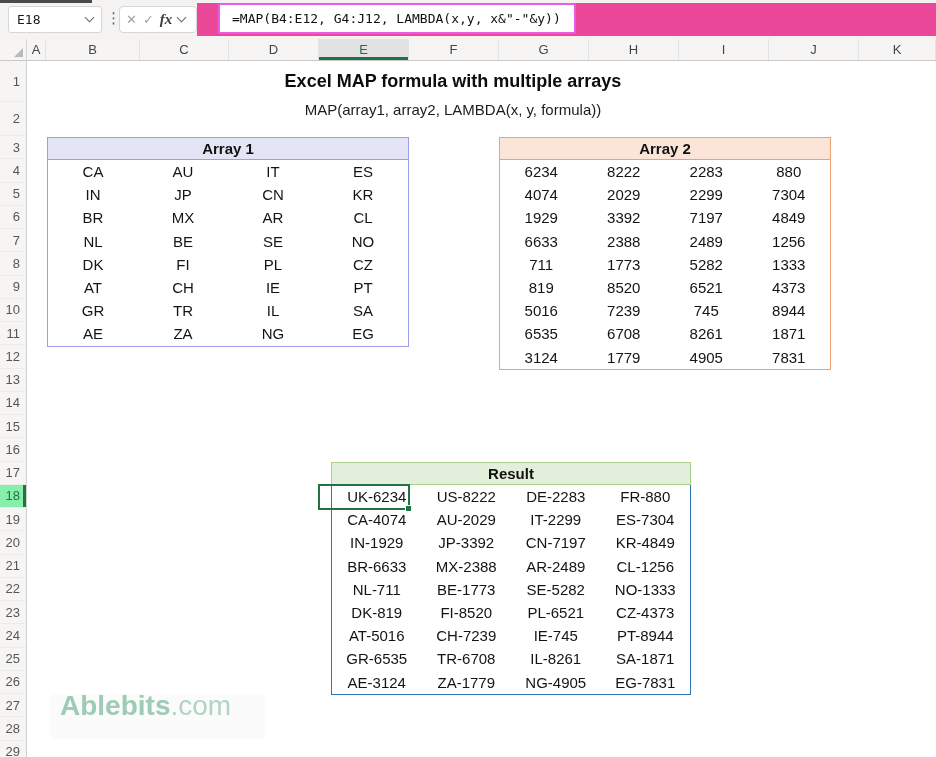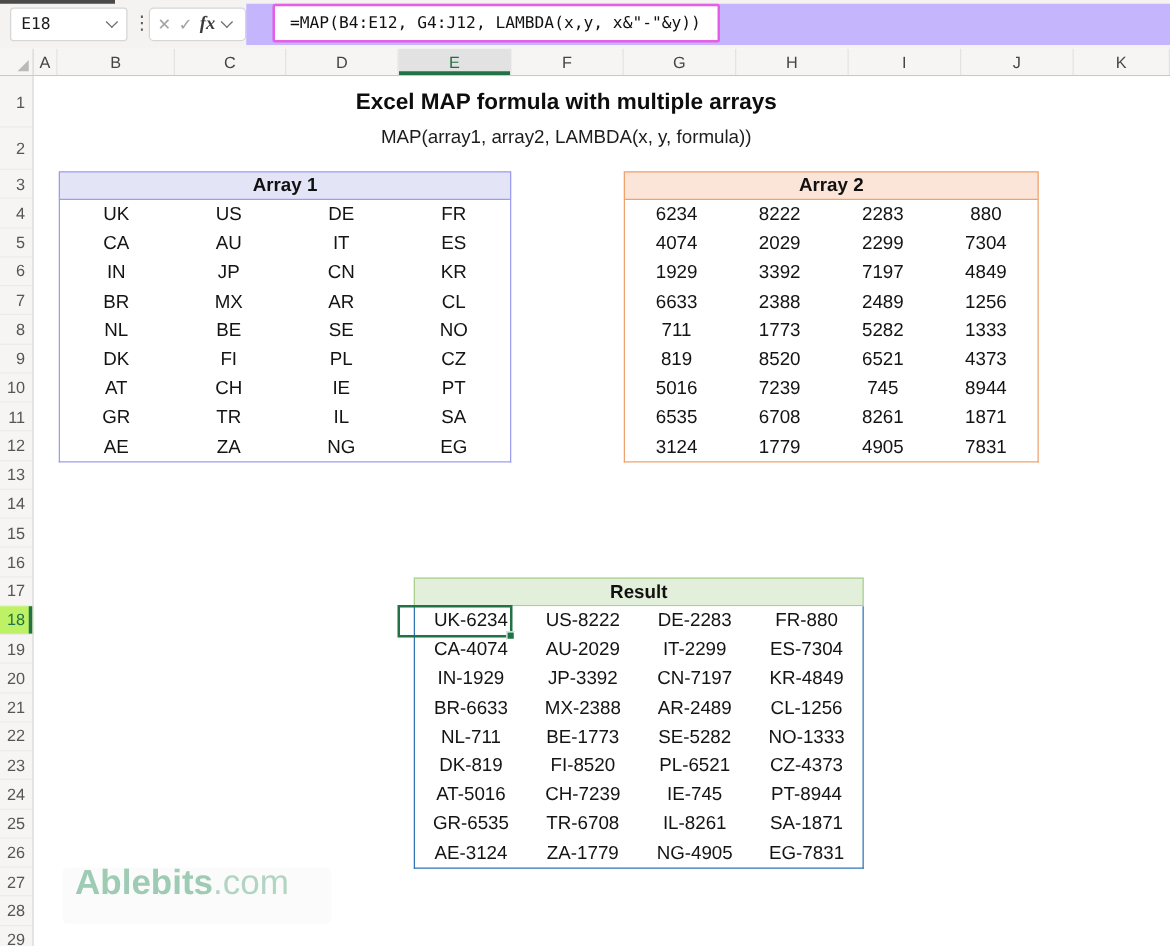--- a/index.html
+++ b/index.html
@@ -26,21 +26,21 @@
   .dots { position:absolute; left:106px; top:9px; font-size:15px; color:#5a5a5a; letter-spacing:0; }
   .fxgroup {
     position:absolute; left:119px; top:6px; width:78px; height:27px;
     background:#fff; border:1px solid #d6d6d6; border-radius:4px;
     display:flex; align-items:center; gap:6px; padding:0 6px;
   }
   .icon-x { color:#a3a3a3; font-size:13px; }
   .icon-check { color:#a3a3a3; font-size:13px; }
   .fx { font-family:"Liberation Serif", serif; font-style:italic; font-weight:bold; font-size:15px; color:#3c3c3c; }
   .formula-area {
-    position:absolute; left:197px; top:3px; width:739px; height:33px; background:#c4b5fd;
+    position:absolute; left:197px; top:3px; width:739px; height:33px; background:#ec4899;
   }
   .formula-highlight {
     position:absolute; left:21px; top:0; width:358px; height:31px;
     border:2px solid #e85de8; border-radius:2px;
     display:flex; align-items:center; padding-left:12px; background:#fff;
   }
   .formula-text {
     font-family:"DejaVu Sans Mono", monospace; font-size:13px; color:#111; white-space:pre;
   }
   
@@ -58,21 +58,21 @@
   .colhdr.sel { background:#e2e2e2; color:#1e7044; box-shadow:inset 0 -3px 0 #217346; }
   
   .rowhdrs {
     position:absolute; left:0; top:61px; width:27px; height:696px;
     background:#f6f5f4; border-right:1px solid #d2d2d2; overflow:hidden;
   }
   .rowhdr {
     display:flex; align-items:center; justify-content:flex-end; padding-right:6px;
     font-size:13px; color:#565656; border-bottom:1px solid #ebebeb;
   }
-  .rowhdr.sel { background:#bef264; color:#217346; box-shadow:inset -3px 0 0 #217346; }
+  .rowhdr.sel { background:#86efac; color:#217346; box-shadow:inset -3px 0 0 #217346; }
   
   .sheet { position:absolute; left:27px; top:61px; width:909px; height:696px; background:#fff; overflow:hidden; }
   .title { position:absolute; left:20px; top:10px; width:812px; text-align:center; font-size:18px; font-weight:bold; color:#0d0d0d; }
   .subtitle { position:absolute; left:20px; top:40px; width:812px; text-align:center; font-size:15px; color:#1c1c1c; }
   .xtable { position:absolute; }
   .thead {
     height:23px; border:1px solid; display:flex; align-items:center; justify-content:center;
     font-size:15px; font-weight:bold; color:#111;
   }
   .tbody { border:1px solid; border-top:none; background:#fff; }
@@ -166,26 +166,20 @@
     </div>
 
   <div class="sheet">
     <div class="title">Excel MAP formula with multiple arrays</div>
     <div class="subtitle">MAP(array1, array2, LAMBDA(x, y, formula))</div>
 
     <div class="xtable t-array1">
       <div class="thead" style="background: rgb(228, 228, 247); border-color: rgb(157, 157, 240);">Array 1</div>
       <div class="tbody" style="border-color: rgb(157, 157, 240);">
           <div class="trow">
-            <div class="tcell">UK</div>
-            <div class="tcell">US</div>
-            <div class="tcell">DE</div>
-            <div class="tcell">FR</div>
-          </div>
-          <div class="trow">
             <div class="tcell">CA</div>
             <div class="tcell">AU</div>
             <div class="tcell">IT</div>
             <div class="tcell">ES</div>
           </div>
           <div class="trow">
             <div class="tcell">IN</div>
             <div class="tcell">JP</div>
             <div class="tcell">CN</div>
             <div class="tcell">KR</div>

